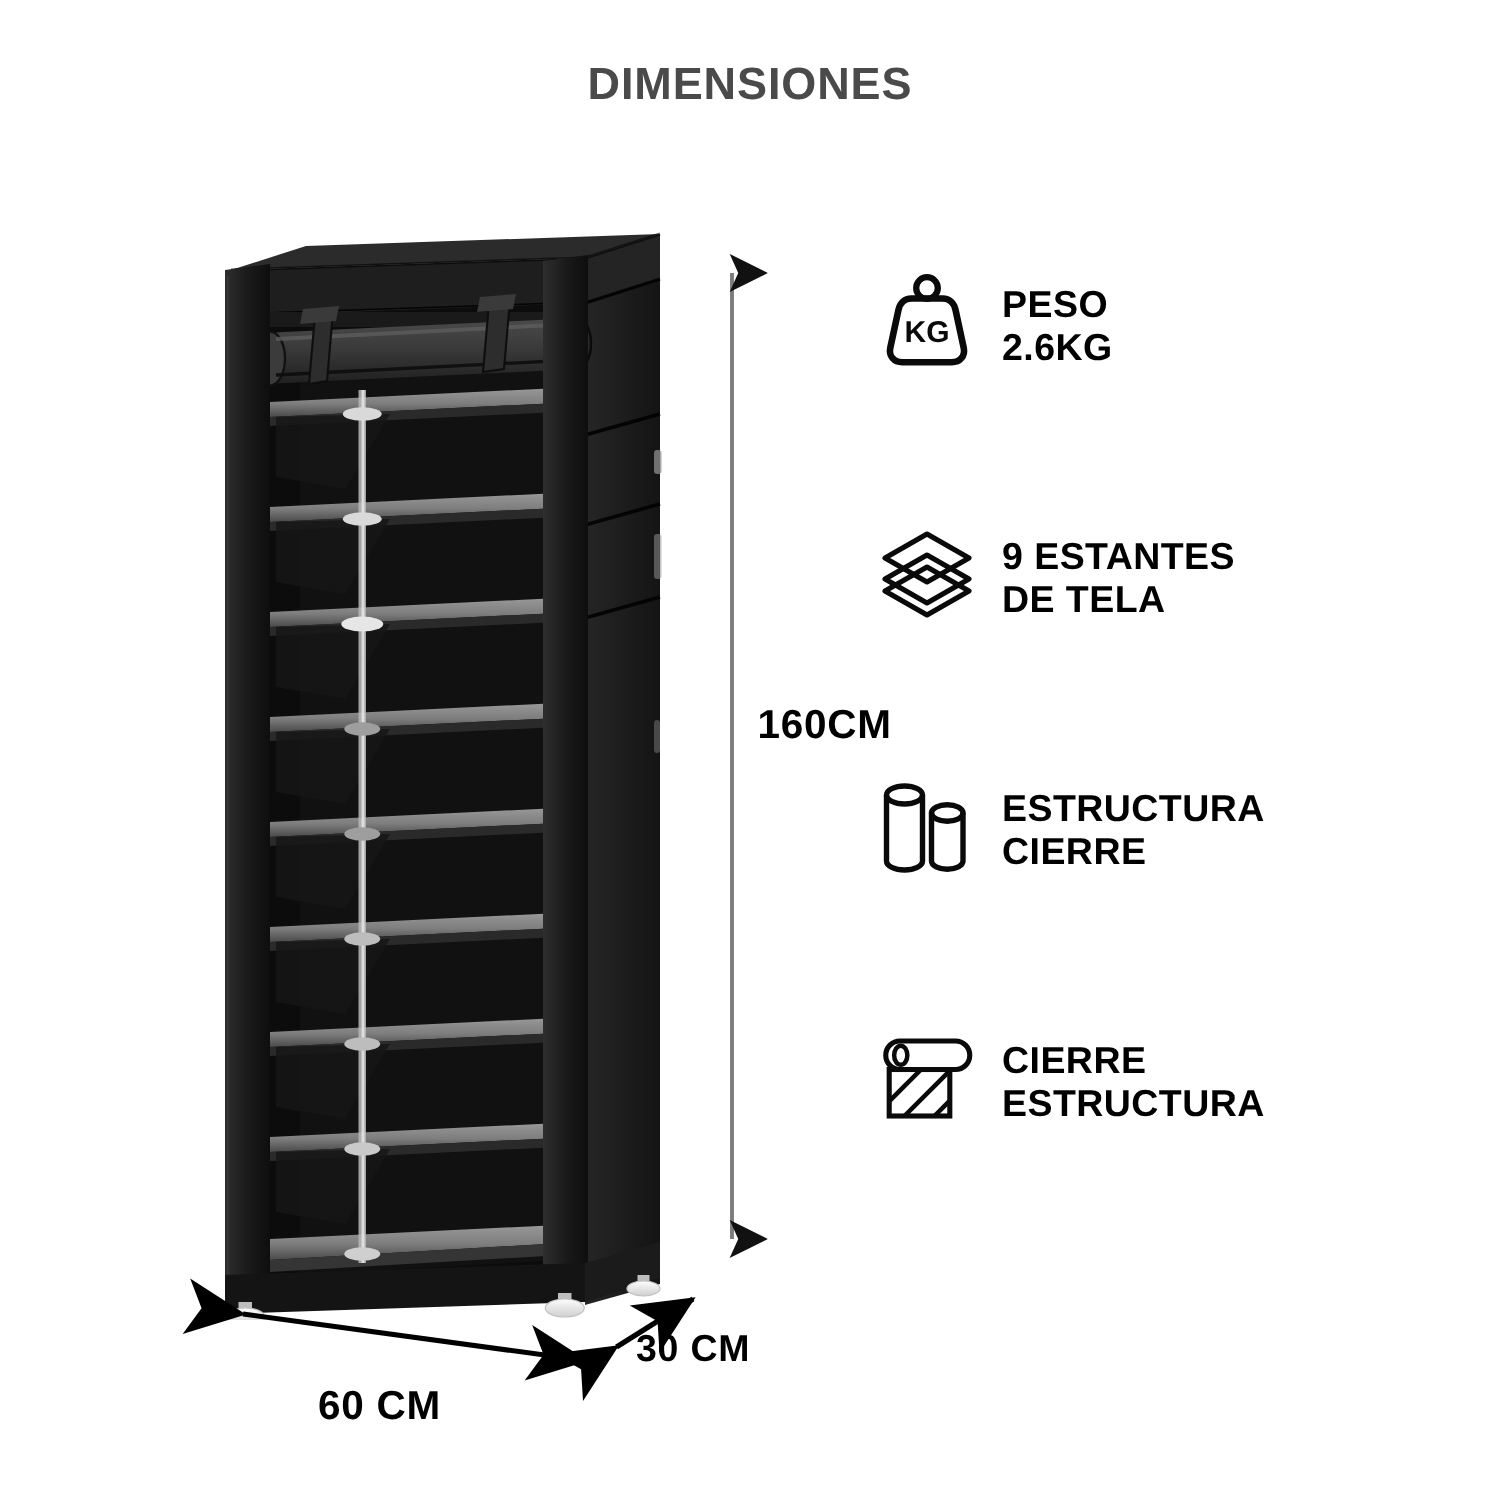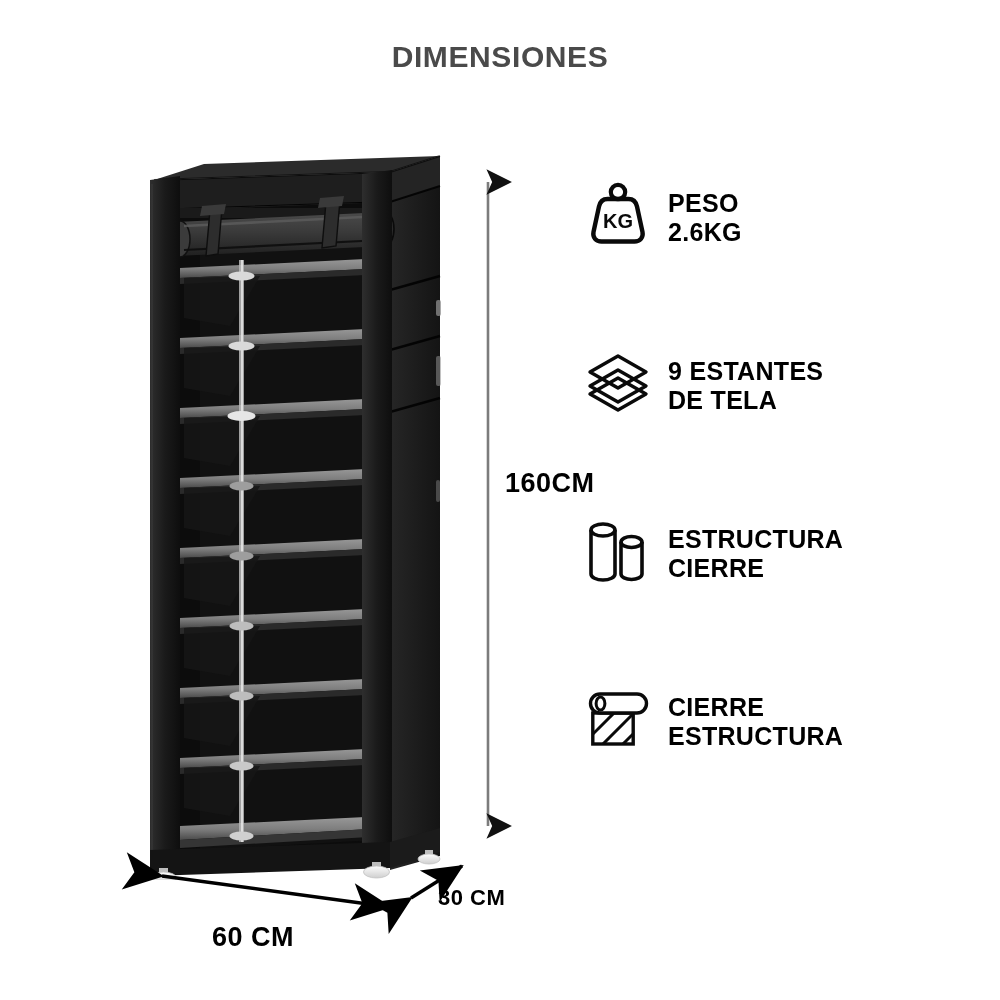--- a/index.html
+++ b/index.html
@@ -56,23 +56,23 @@
     top: 468px;
     font-size: 27px;
   }
   #label-60 {
     left: 212px;
     top: 898px;
     font-size: 27px;
     margin-top: 24px;
   }
   #label-30 {
-    left: 438px;
+    left: 424px;
     top: 885px;
-    font-size: 22px;
+    font-size: 25px;
   }
 
   
   #arrows {
     position: absolute;
     left: 0;
     top: 0;
     width: 1000px;
     height: 1000px;
     pointer-events: none;

